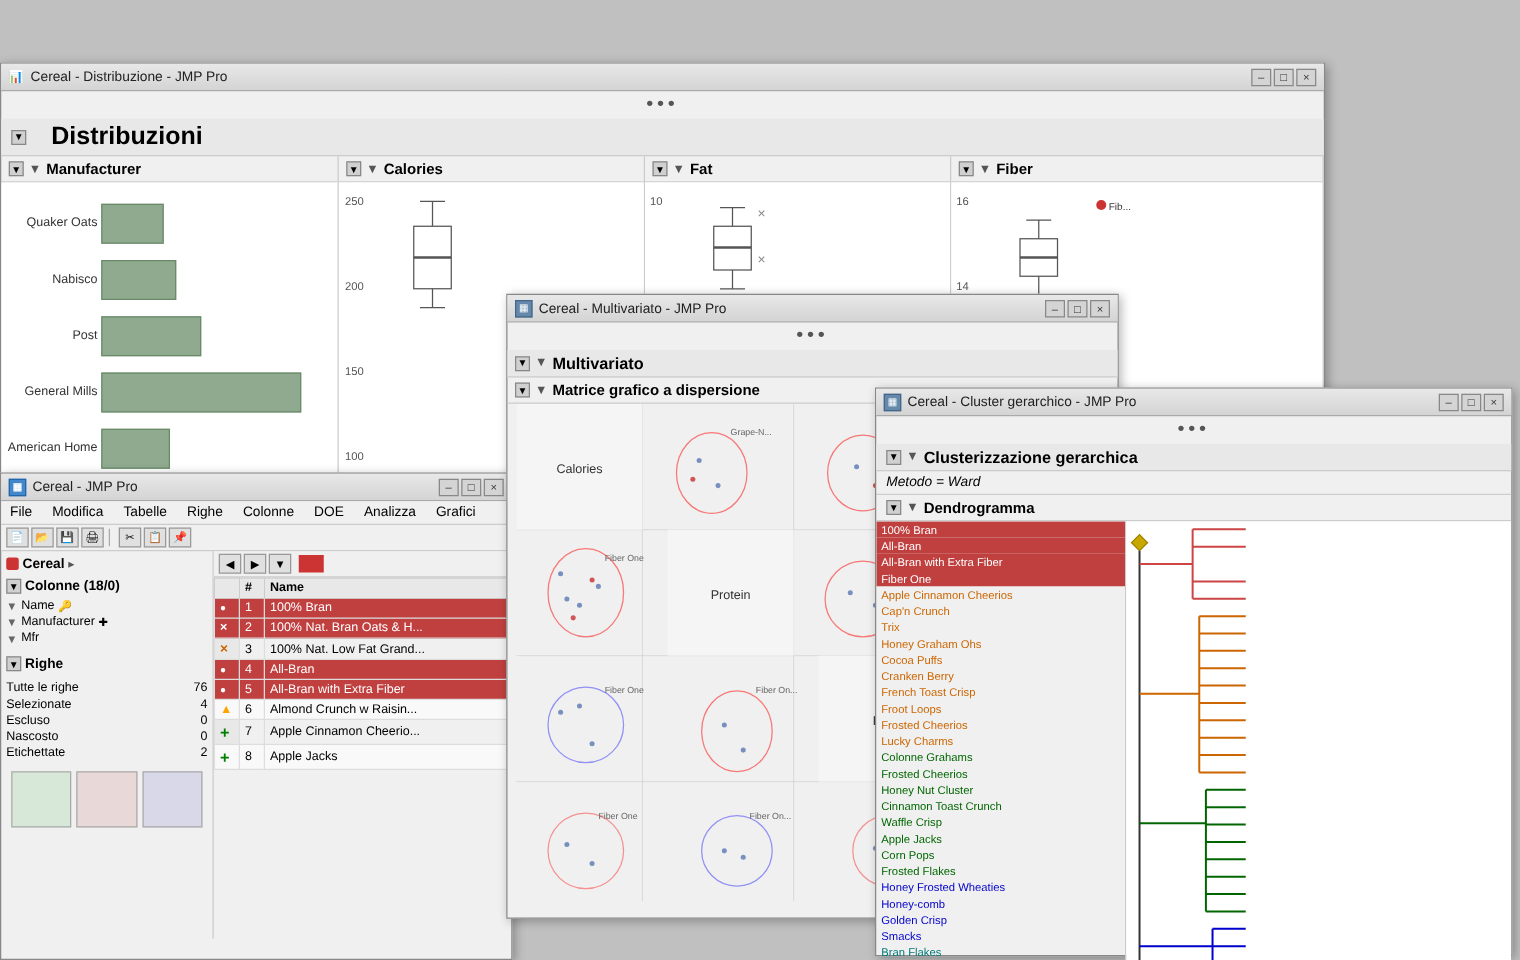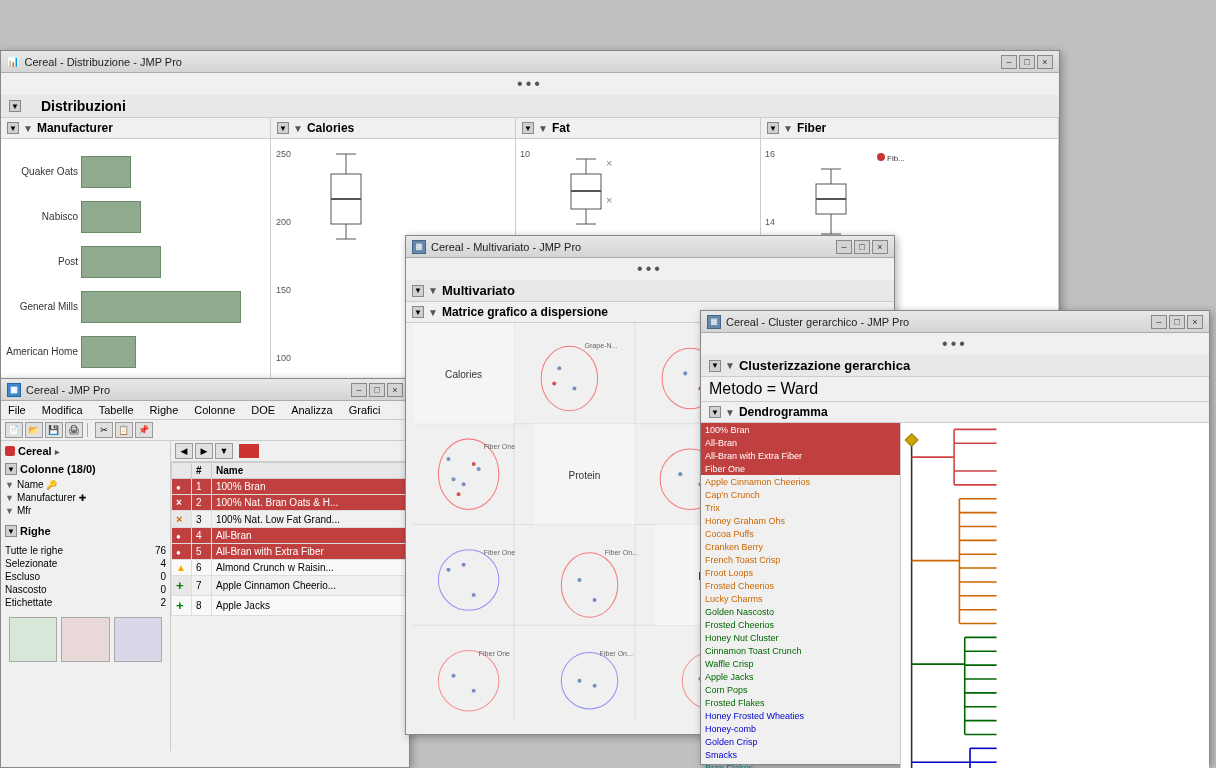--- a/index.html
+++ b/index.html
@@ -250,22 +250,23 @@
 
     
     #cluster-window {
       top: 310px;
       left: 700px;
       width: 510px;
       height: 455px;
     }
     .cluster-method {
       padding: 3px 8px;
-      font-size: 16px;
+      font-size: 11px;
       border-bottom: 1px solid #ccc;
+      font-style: italic;
     }
     .dendrogram-section {
       font-weight: bold;
       font-size: 12px;
       padding: 3px 8px;
       border-bottom: 1px solid #ccc;
       display: flex;
       align-items: center;
       gap: 4px;
     }
@@ -344,21 +345,21 @@
     </div>
     <div class="window-controls">
       <div class="win-btn">–</div>
       <div class="win-btn">□</div>
       <div class="win-btn">×</div>
     </div>
   </div>
   <div class="win-dots">•••</div>
   <div class="section-title">
     <span class="collapse-btn">▼</span>
-    <span style="font-size:14px;padding-left:16px;">Distribuzioni</span>
+    <span style="font-size:20px;padding-left:16px;">Distribuzioni</span>
   </div>
 
   <div class="dist-content">
 
     <div class="dist-panel" style="width:270px;">
       <div class="panel-header">
         <span class="collapse-btn">▼</span>
         <span class="panel-arrow">▼</span>
         <span>Manufacturer</span>
       </div>
@@ -835,21 +836,21 @@
       <div class="dendro-row color-orange">Apple Cinnamon Cheerios</div>
       <div class="dendro-row color-orange">Cap'n Crunch</div>
       <div class="dendro-row color-orange">Trix</div>
       <div class="dendro-row color-orange">Honey Graham Ohs</div>
       <div class="dendro-row color-orange">Cocoa Puffs</div>
       <div class="dendro-row color-orange">Cranken Berry</div>
       <div class="dendro-row color-orange">French Toast Crisp</div>
       <div class="dendro-row color-orange">Froot Loops</div>
       <div class="dendro-row color-orange">Frosted Cheerios</div>
       <div class="dendro-row color-orange">Lucky Charms</div>
-      <div class="dendro-row color-green">Golden Nascosto</div>
+      <div class="dendro-row color-green">Colonne Grahams</div>
       <div class="dendro-row color-green">Frosted Cheerios</div>
       <div class="dendro-row color-green">Honey Nut Cluster</div>
       <div class="dendro-row color-green">Cinnamon Toast Crunch</div>
       <div class="dendro-row color-green">Waffle Crisp</div>
       <div class="dendro-row color-green">Apple Jacks</div>
       <div class="dendro-row color-green">Corn Pops</div>
       <div class="dendro-row color-green">Frosted Flakes</div>
       <div class="dendro-row color-blue">Honey Frosted Wheaties</div>
       <div class="dendro-row color-blue">Honey-comb</div>
       <div class="dendro-row color-blue">Golden Crisp</div>

